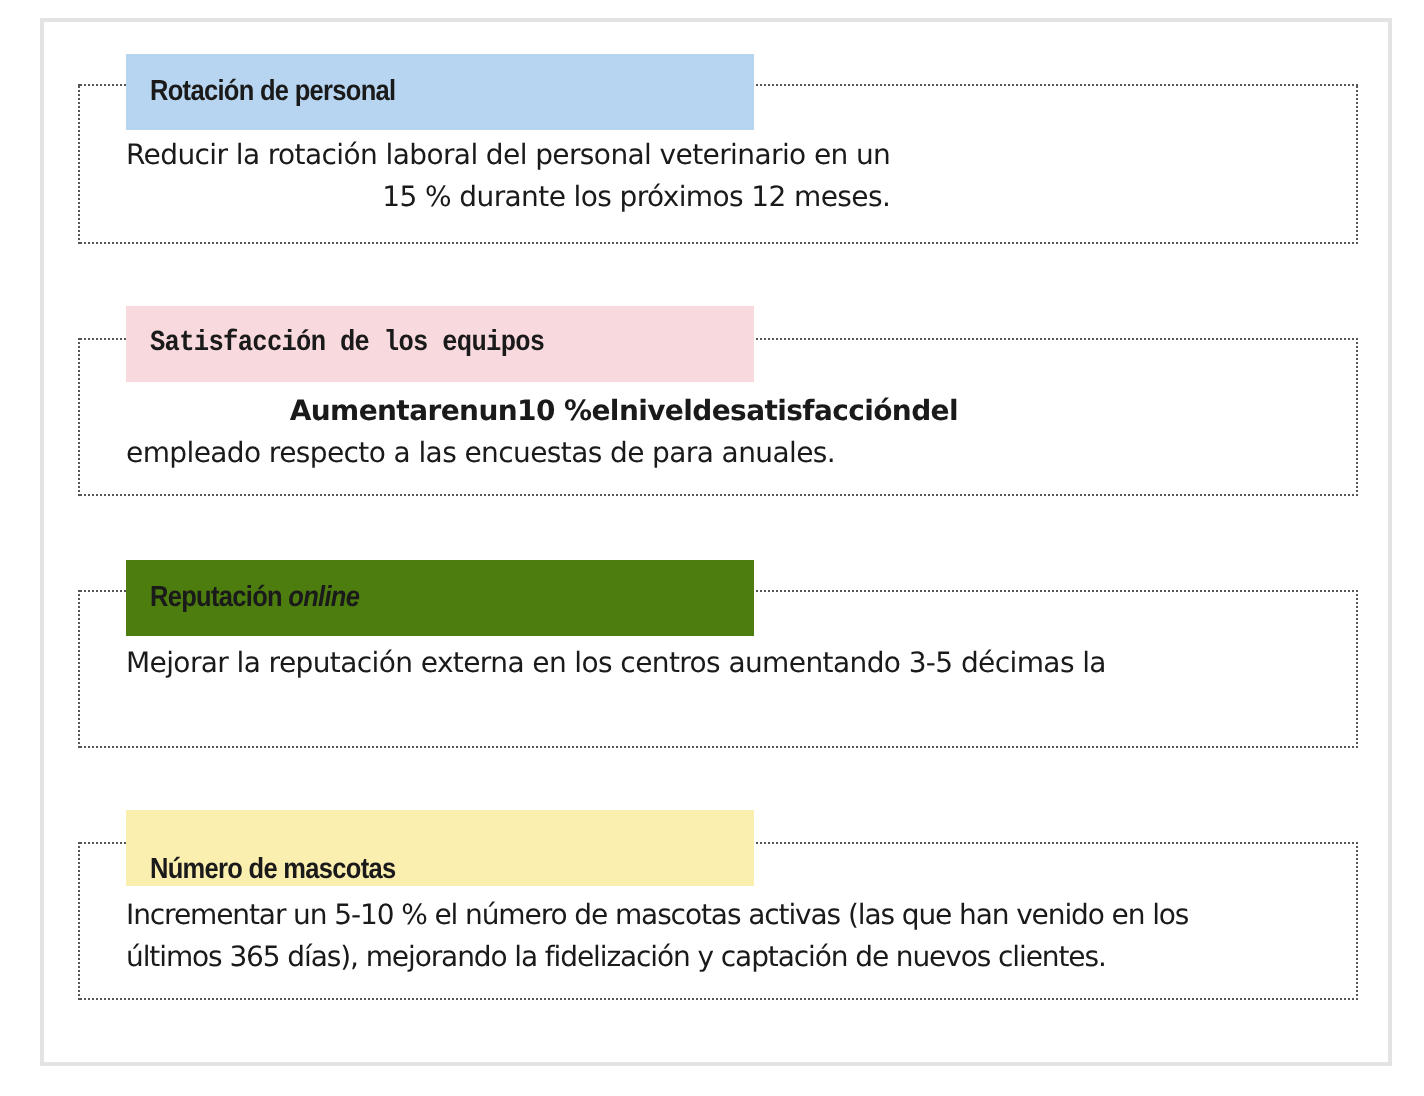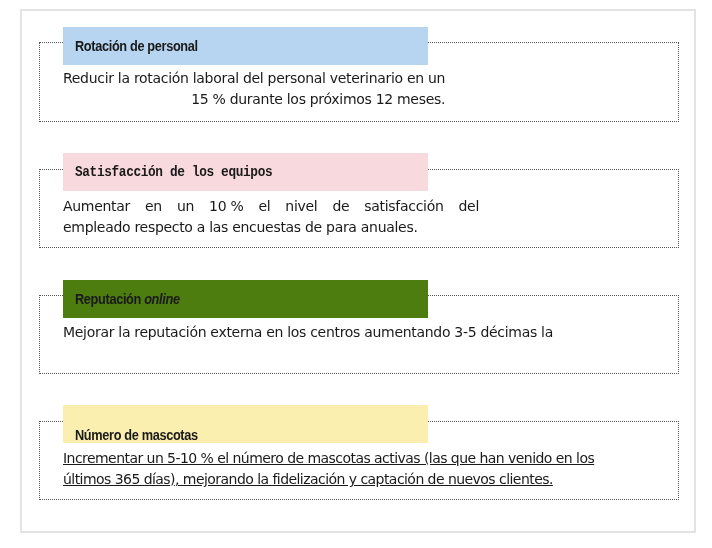--- a/index.html
+++ b/index.html
@@ -3,30 +3,30 @@
 <meta charset="utf-8">
 <style>
   html, body { margin:0; padding:0; background:#ffffff; }
   body { width:712px; height:548px; position:relative; overflow:hidden;
          font-family:"Liberation Sans", sans-serif; color:#1a1a1a; }
   .frame { position:absolute; left:20px; top:9px; width:676px; height:524px;
            border:2px solid #e3e3e3; box-sizing:border-box; background:#fff; }
   .block { position:absolute; left:39px; width:640px; }
   .box { position:absolute; left:0; width:640px; box-sizing:border-box;
          border:1.5px dotted #555; }
-  .hdr { position:absolute; left:24px; width:365px; height:38px; box-sizing:border-box;
+  .hdr { position:absolute; left:24px; width:314px; height:38px; box-sizing:border-box;
          padding-left:12px; display:flex; align-items:center;
          font-family:"Liberation Sans", sans-serif; font-weight:bold; font-size:14.5px;
          letter-spacing:-0.4px; color:#1a1a1a; transform-origin:left center; }
   .hdr .t { display:inline-block; transform:scaleX(0.88); transform-origin:left center; white-space:nowrap; }
   .hdr em { font-style:italic; }
   .body { position:absolute; left:24px; font-family:"DejaVu Sans", sans-serif;
           font-size:14px; line-height:21px; color:#1a1a1a; letter-spacing:-0.3px; }
   .body .l { display:block; white-space:nowrap; }
-  .just .l1 { display:flex; justify-content:space-between; width:416px; white-space:nowrap; }
+  .just .l1 { display:flex; justify-content:flex-end; width:416px; white-space:nowrap;font-weight:bold; }
 </style>
 </head>
 <body>
 
 <div class="frame"></div>
 
 <div class="block" style="top:27px;">
   <div class="box" style="top:15px;height:80px;"></div>
   <div class="hdr" style="top:0;background:#b7d5f1;">
     <span class="t"><span>Rotación de personal</span><em></em></span>
@@ -66,17 +66,17 @@
   <div class="body" style="top:42px;">
     <span class="l">Mejorar la reputación externa en los centros aumentando 3-5 décimas la</span>
   </div>
 </div>
 
 <div class="block" style="top:405px;">
   <div class="box" style="top:16px;height:79px;"></div>
   <div class="hdr" style="top:0;background:#fbefb0;align-items:flex-end;">
     <span class="t"><span>Número de mascotas</span><em></em></span>
   </div>
-  <div class="body" style="top:43px;letter-spacing:-0.55px;text-decoration:underline;">
+  <div class="body" style="top:43px;letter-spacing:-0.55px;">
     <span class="l">Incrementar un 5-10 % el número de mascotas activas (las que han venido en los</span>
     <span class="l">últimos 365 días), mejorando la fidelización y captación de nuevos clientes.</span>
   </div>
 </div>
 
 </body></html>

